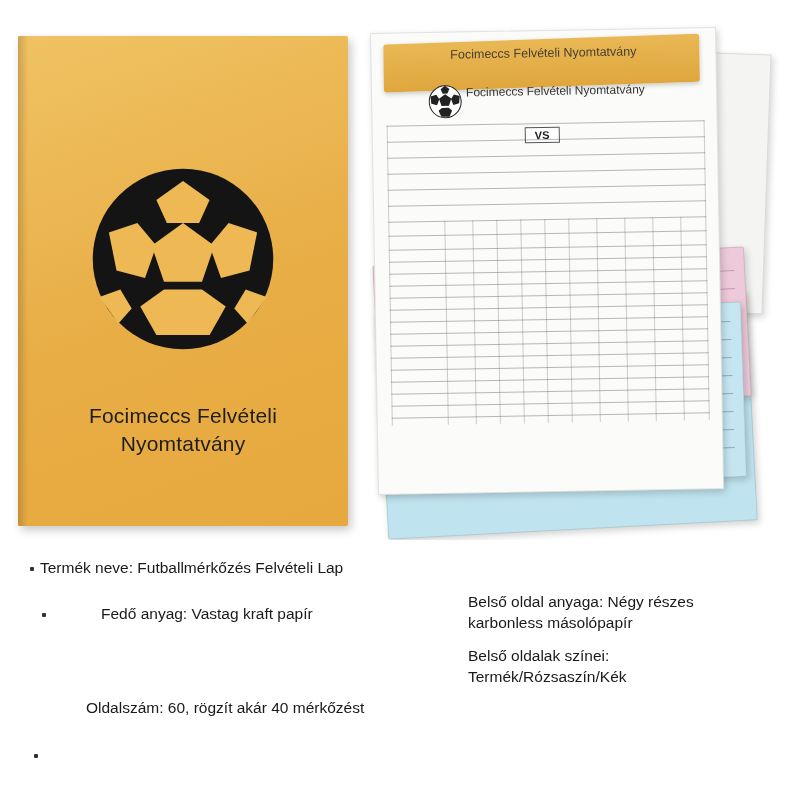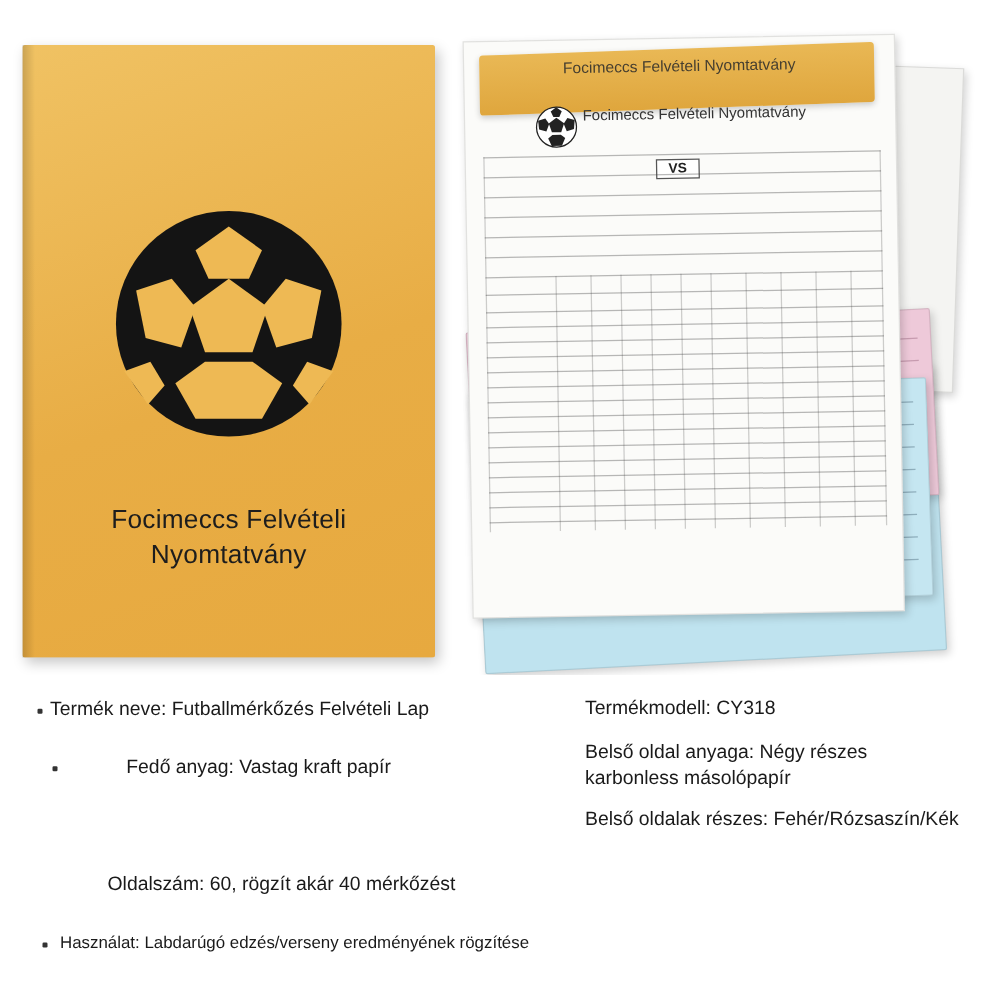--- a/index.html
+++ b/index.html
@@ -391,25 +391,23 @@
         <div class="gv" style="left:292px; top:96px"></div>
         <div class="gv" style="right:0"></div>
       </div>
     </div>
   </div>
 </div>
 
 <div class="specs">
   <div class="bullet" style="left:30px; top:27px;"></div>
   <div class="spec r1a">Termék neve: Futballmérkőzés Felvételi Lap</div>
-  <div class="spec r1b">Termékmodell: CY318</div>
 
   <div class="bullet" style="left:42px; top:73px;"></div>
   <div class="spec r2a">Fedő anyag: Vastag kraft papír</div>
   <div class="spec r2b" style="width:300px;">Belső oldal anyaga: Négy részes karbonless másolópapír</div>
 
-  <div class="spec r3b" style="width:300px;">Belső oldalak részes: Fehér/Rózsaszín/Kék</div>
+  <div class="spec r3b" style="width:300px;">Belső oldalak színei: Termék/Rózsaszín/Kék</div>
 
   <div class="spec r4">Oldalszám: 60, rögzít akár 40 mérkőzést</div>
 
   <div class="bullet" style="left:34px; top:214px;"></div>
-  <div class="spec small r5">Használat: Labdarúgó edzés/verseny eredményének rögzítése</div>
 </div>
 
 </body></html>

